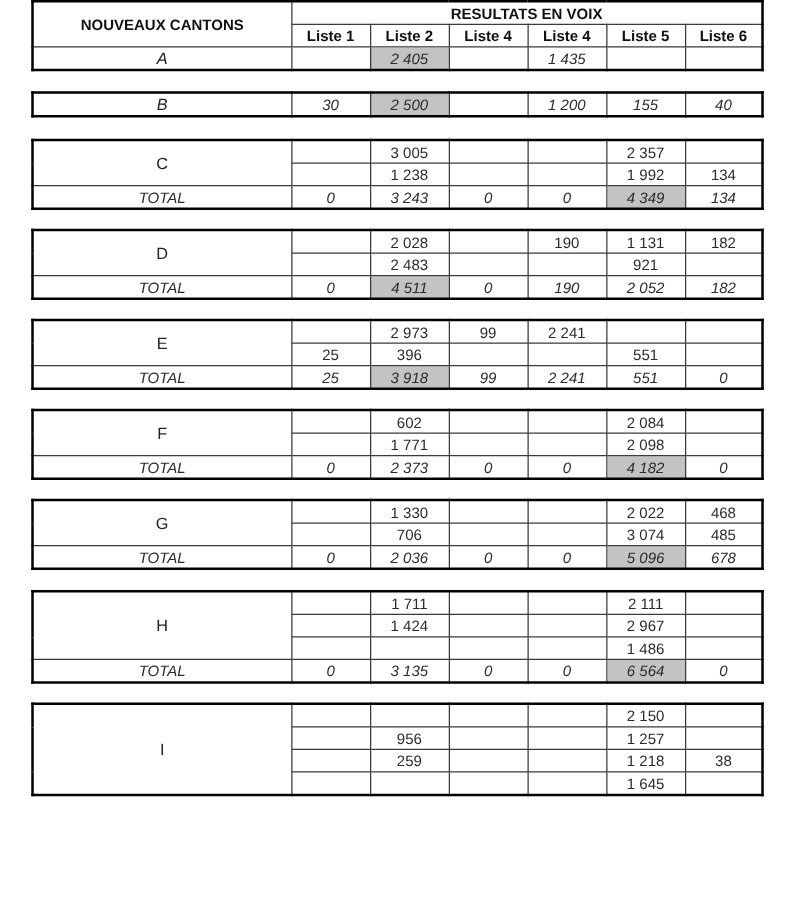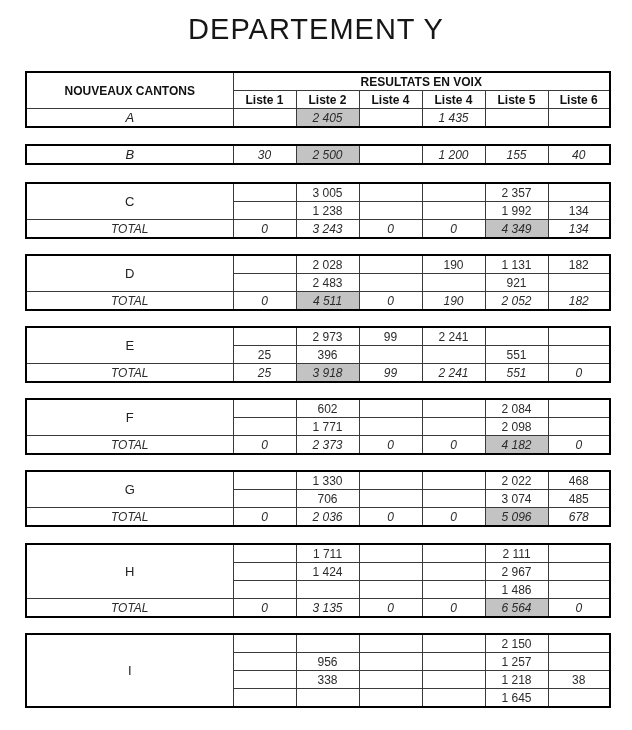--- a/index.html
+++ b/index.html
@@ -38,21 +38,20 @@
   td.canton{font-size:13px;color:#222;}
   td.inner{border-top-color:#8d8d8d;}
   td.totalrow{border-top-color:#000;}
   .ital{font-style:italic;}
   td.shaded{background:#c3c3c3;}
 </style>
 </head>
 <body>
 
 <div class="page">
-  <div class="title">DEPARTEMENT Y</div>
   <div>
       <table class="sec" style="margin-bottom: 16px;">
         <colgroup>
           <col style="width: 207px;">
           <col style="width: 63px;">
           <col style="width: 63px;">
           <col style="width: 63px;">
           <col style="width: 63px;">
           <col style="width: 63px;">
           <col style="width: 62px;">
@@ -368,21 +367,21 @@
           <tr>
             <td class="num inner"></td>
             <td class="num inner">956</td>
             <td class="num inner"></td>
             <td class="num inner"></td>
             <td class="num inner">1 257</td>
             <td class="num inner"></td>
           </tr>
           <tr>
             <td class="num inner"></td>
-            <td class="num inner">338</td>
+            <td class="num inner">259</td>
             <td class="num inner"></td>
             <td class="num inner"></td>
             <td class="num inner">1 218</td>
             <td class="num inner">38</td>
           </tr>
           <tr>
             <td class="num inner"></td>
             <td class="num inner"></td>
             <td class="num inner"></td>
             <td class="num inner"></td>

